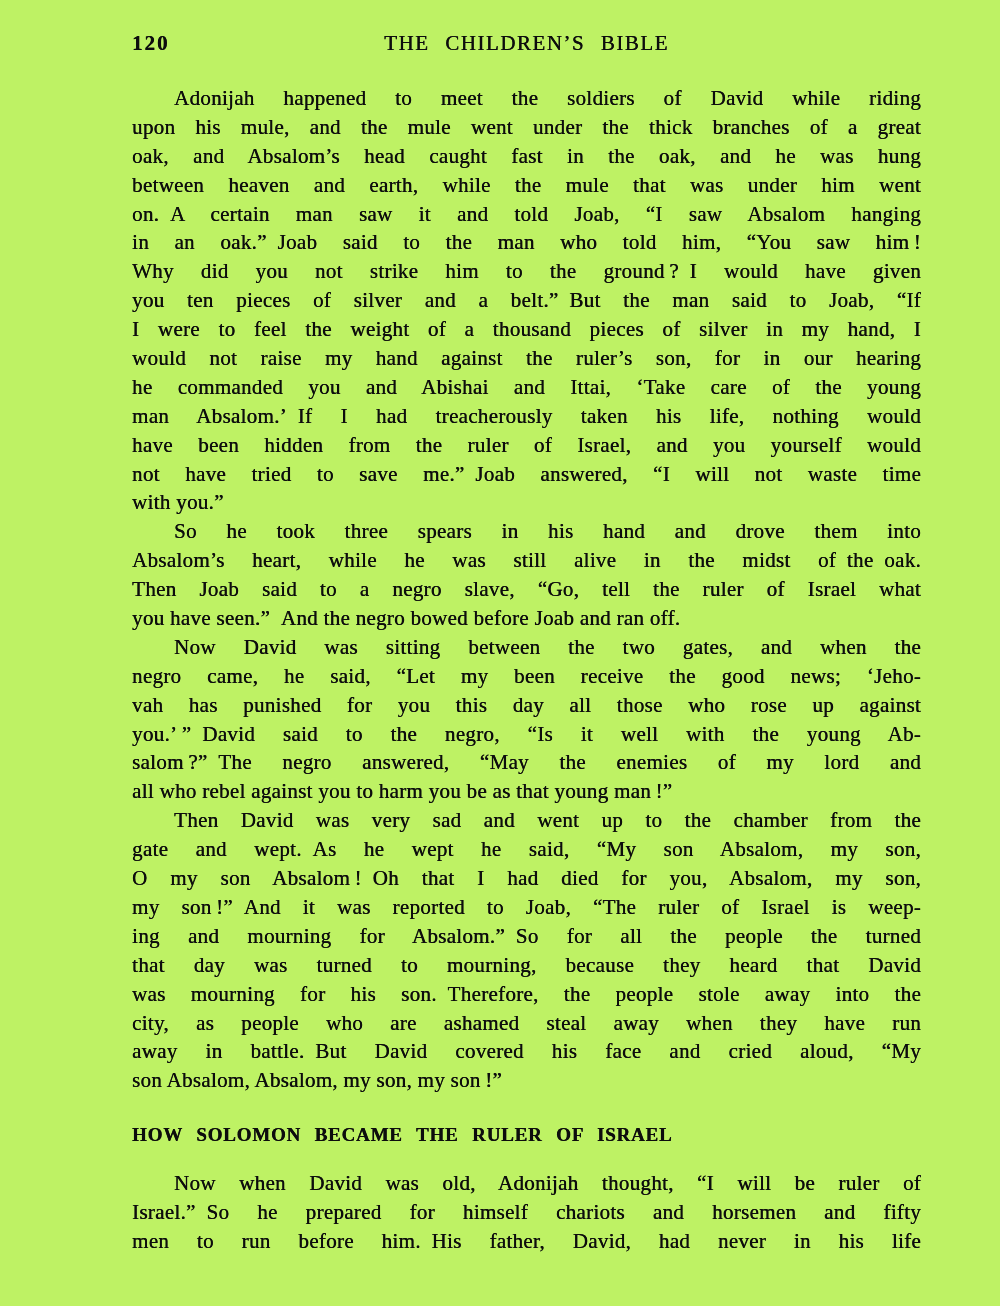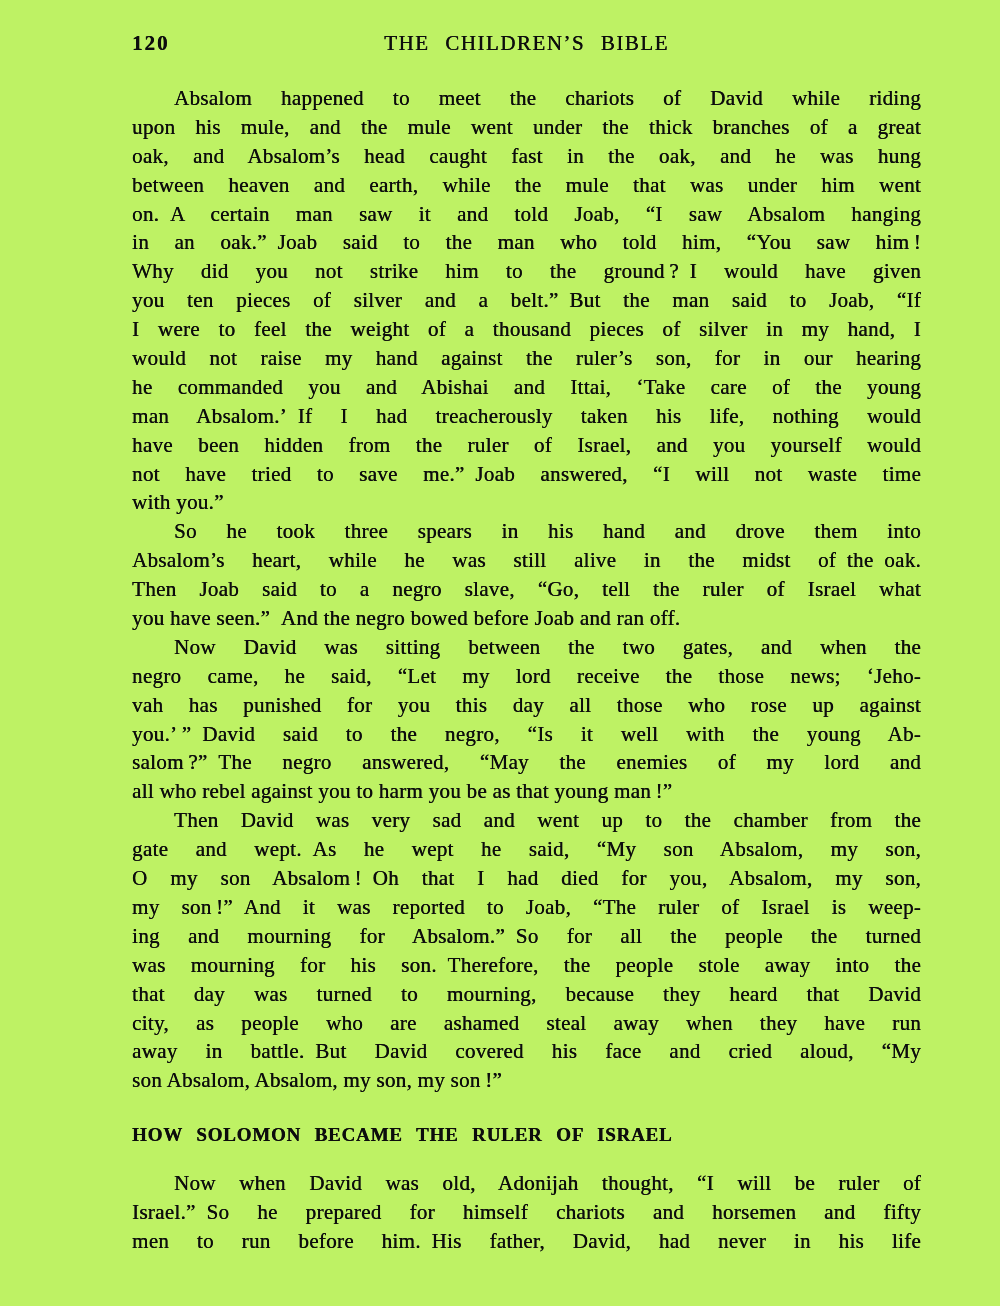--- a/index.html
+++ b/index.html
@@ -78,21 +78,21 @@
   }
 </style>
 </head>
 <body>
 
 <div class="page">
   <div class="page-number">120</div>
   <div class="running-title">THE CHILDREN’S BIBLE</div>
   <div class="page-body">
       <div class="para">
-        <div class="line first">Absalom happened to meet the chariots of David while riding</div>
+        <div class="line first">Adonijah happened to meet the soldiers of David while riding</div>
         <div class="line">upon his mule, and the mule went under the thick branches of a great</div>
         <div class="line">oak, and Absalom’s head caught fast in the oak, and he was hung</div>
         <div class="line">between heaven and earth, while the mule that was under him went</div>
         <div class="line">on. A certain man saw it and told Joab, “I saw Absalom hanging</div>
         <div class="line">in an oak.” Joab said to the man who told him, “You saw him !</div>
         <div class="line">Why did you not strike him to the ground ? I would have given</div>
         <div class="line">you ten pieces of silver and a belt.” But the man said to Joab, “If</div>
         <div class="line">I were to feel the weight of a thousand pieces of silver in my hand, I</div>
         <div class="line">would not raise my hand against the ruler’s son, for in our hearing</div>
         <div class="line">he commanded you and Abishai and Ittai, ‘Take care of the young</div>
@@ -102,34 +102,34 @@
         <div class="line lastline">with you.”</div>
       </div>
       <div class="para">
         <div class="line first">So he took three spears in his hand and drove them into</div>
         <div class="line">Absalom’s heart, while he was still alive in the midst of the oak.</div>
         <div class="line">Then Joab said to a negro slave, “Go, tell the ruler of Israel what</div>
         <div class="line lastline">you have seen.” And the negro bowed before Joab and ran off.</div>
       </div>
       <div class="para">
         <div class="line first">Now David was sitting between the two gates, and when the</div>
-        <div class="line">negro came, he said, “Let my lord receive the those news; ‘Jeho-</div>
+        <div class="line">negro came, he said, “Let my been receive the good news; ‘Jeho-</div>
         <div class="line">vah has punished for you this day all those who rose up against</div>
         <div class="line">you.’ ” David said to the negro, “Is it well with the young Ab-</div>
         <div class="line">salom ?” The negro answered, “May the enemies of my lord and</div>
         <div class="line lastline">all who rebel against you to harm you be as that young man !”</div>
       </div>
       <div class="para">
         <div class="line first">Then David was very sad and went up to the chamber from the</div>
         <div class="line">gate and wept. As he wept he said, “My son Absalom, my son,</div>
         <div class="line">O my son Absalom ! Oh that I had died for you, Absalom, my son,</div>
         <div class="line">my son !” And it was reported to Joab, “The ruler of Israel is weep-</div>
         <div class="line">ing and mourning for Absalom.” So for all the people the turned</div>
+        <div class="line">that day was turned to mourning, because they heard that David</div>
         <div class="line">was mourning for his son. Therefore, the people stole away into the</div>
-        <div class="line">that day was turned to mourning, because they heard that David</div>
         <div class="line">city, as people who are ashamed steal away when they have run</div>
         <div class="line">away in battle. But David covered his face and cried aloud, “My</div>
         <div class="line lastline">son Absalom, Absalom, my son, my son !”</div>
       </div>
       <div class="section-heading">HOW SOLOMON BECAME THE RULER OF ISRAEL</div>
       <div class="para">
         <div class="line first">Now when David was old, Adonijah thought, “I will be ruler of</div>
         <div class="line">Israel.” So he prepared for himself chariots and horsemen and fifty</div>
         <div class="line">men to run before him. His father, David, had never in his life</div>
       </div>

